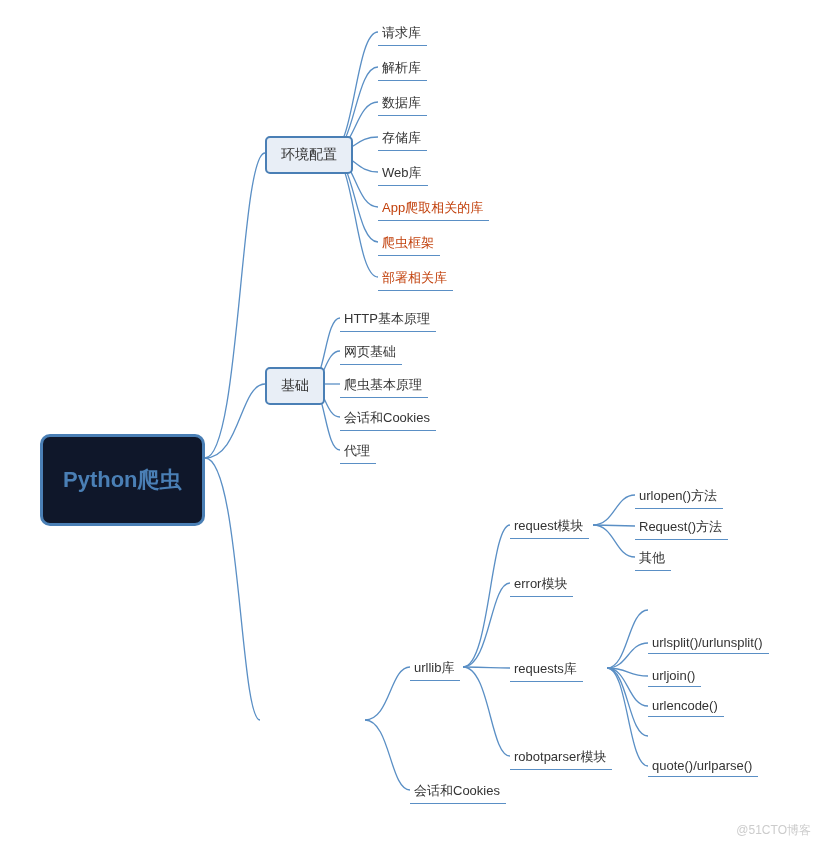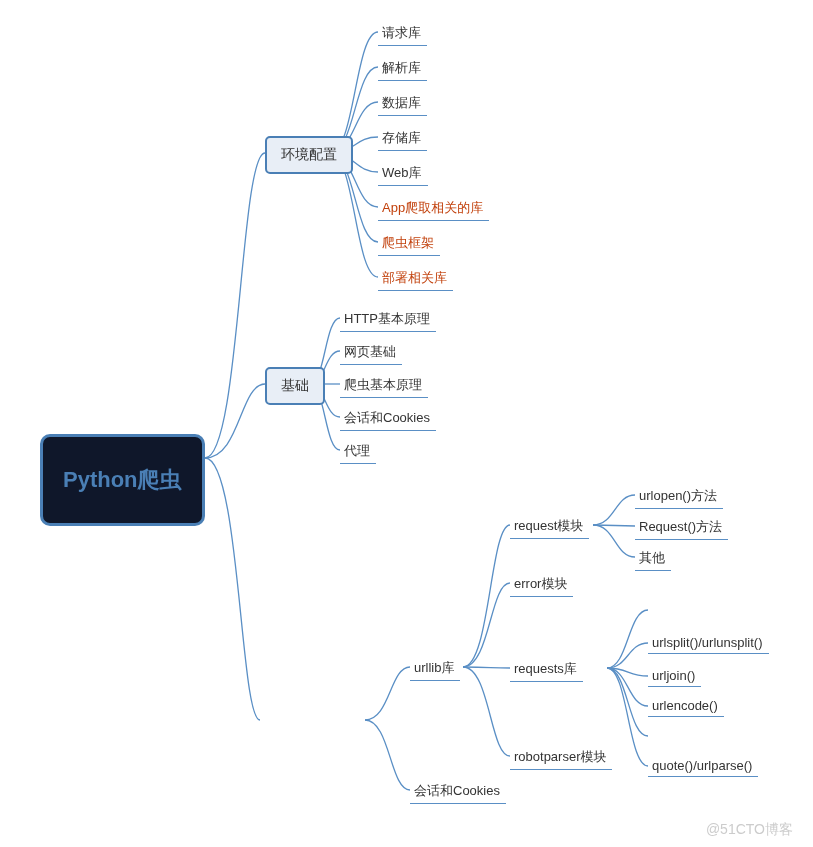--- a/index.html
+++ b/index.html
@@ -44,24 +44,24 @@
   .leaf {
     border-bottom: 1px solid #5a8fc5;
     padding: 2px 6px 3px 4px;
     font-size: 13px;
     color: #333;
     text-align: center;
   }
   .leaf.red { color: #c2410c; }
   .watermark {
     position: absolute;
-    right: 20px;
+    right: 2px;
     bottom: 8px;
     color: #ccc;
-    font-size: 14px;
+    font-size: 12px;
     margin-top: 46px;
   }
 </style>
 </head>
 <body>
 <div class="canvas">
 
 <svg width="813" height="847" style="position:absolute;left:0;top:0">
   <g stroke="#5a8fc5" stroke-width="1.3" fill="none">
 

